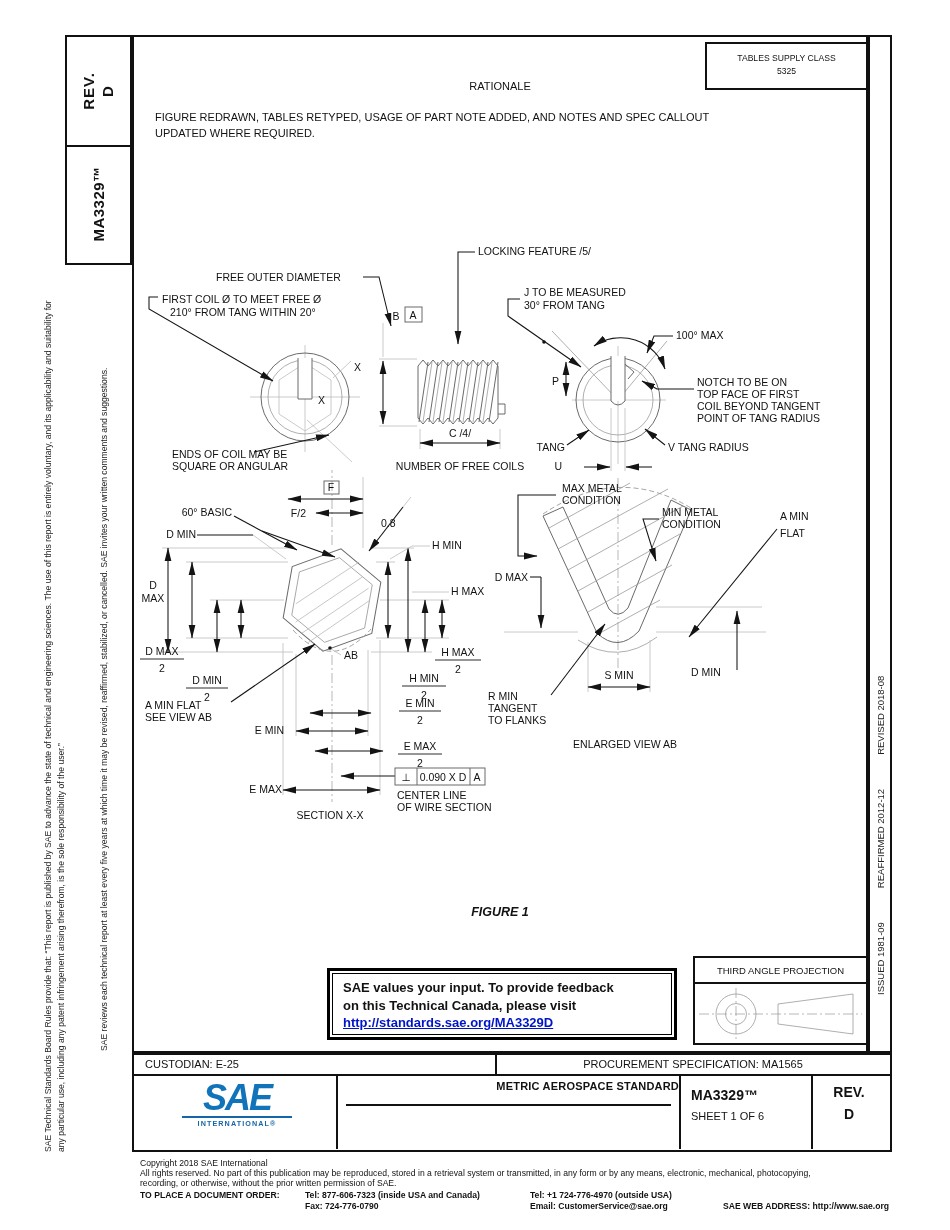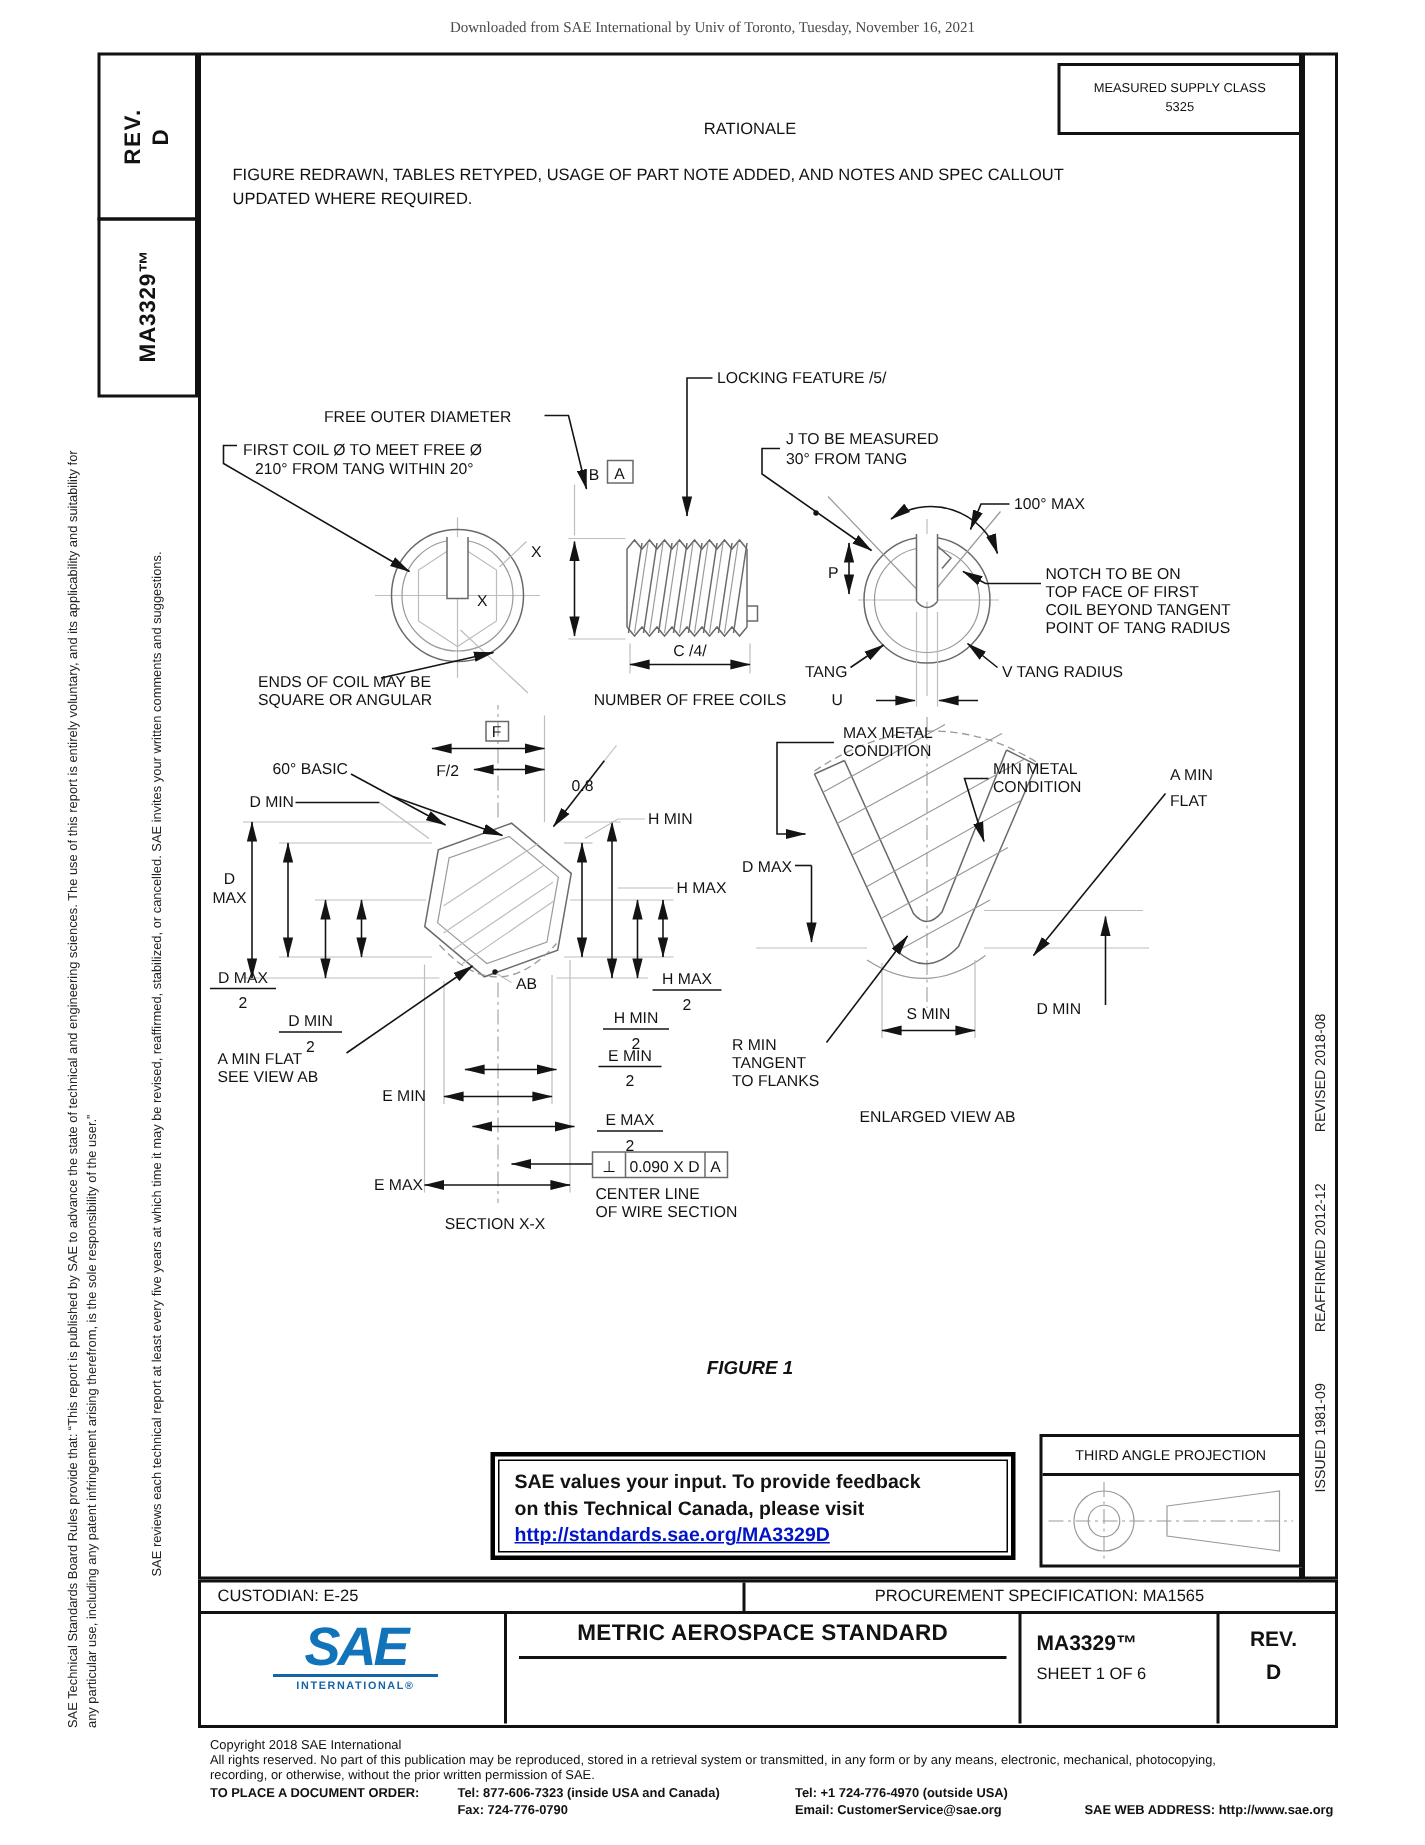--- a/index.html
+++ b/index.html
@@ -35,21 +35,21 @@
     font-size:13px; font-weight:bold; line-height:1.35; background:#fff; }
   .feedback a { color:#0014c8; text-decoration:underline; }
 
   
   .proj { left:693px; top:956px; width:175px; height:89px; border:2px solid #111; background:#fff; }
   .proj-title { height:26px; border-bottom:2px solid #111; text-align:center; font-size:9.5px; padding-top:7px; }
 
   
   .bb-line { position:absolute; background:#111; }
   .cust { font-size:11px; }
-  .heading { font-size:15px; font-weight:bold; letter-spacing:.2px; text-align:center; }
+  .heading { font-size:11px; font-weight:bold; letter-spacing:.2px; text-align:right; }
   .titlelines { font-size:11.2px; text-align:center; line-height:1.35; }
   .docnum { font-size:14px; font-weight:bold; }
   .sheet { font-size:11px; }
   .revcell { font-size:14px; font-weight:bold; text-align:center; }
 
   .logo-main { font-size:36px; font-weight:900; font-style:italic; color:#1173b9; letter-spacing:-2px; line-height:.9; }
   .logo-sub { font-size:7.2px; font-weight:bold; color:#1565a9; letter-spacing:1.1px; border-top:2px solid #1565a9; margin-top:2px; padding-top:1px; }
 
   .foot { font-size:8.6px; line-height:1.2; color:#111; }
   .foot-b { font-weight:bold; }
@@ -68,29 +68,28 @@
   .dim { stroke:#141414; stroke-width:1.05; fill:none;
          marker-start:url(#arw); marker-end:url(#arw); }
   .me  { marker-end:url(#arw); }
   .wf  { fill:#fff; stroke:none; }
 </style>
 </head>
 <body>
 
 <div id="page">
 
-  <div class="abs watermark">Downloaded from SAE International by Univ of Toronto, Tuesday, November 16, 2021</div>
 
   <div class="frame" style="left:132px; top:35px; width:736px; height:1018px;"></div>
   <div class="frame" style="left:868px; top:35px; width:24px; height:1018px;"></div>
   <div class="frame-thick" style="left:65px; top:35px; width:67px; height:112px;"></div>
   <div class="frame-thick" style="left:65px; top:145px; width:67px; height:120px;"></div>
   <div class="frame" style="left:705px; top:42px; width:163px; height:48px; background:#fff;">
     <div class="fsc">
-      <div>MEASURED SUPPLY CLASS</div>
+      <div>TABLES SUPPLY CLASS</div>
       <div>5325</div>
     </div>
   </div>
 
   <div class="vrot revbox-inner" style="left:65px; top:147px; width:112px; height:67px;">
     <span>REV.</span>
     <span>D</span>
   </div>
   <div class="vrot numbox-inner" style="left:65px; top:263px; width:118px; height:67px;">
     <span>MA3329™</span>

